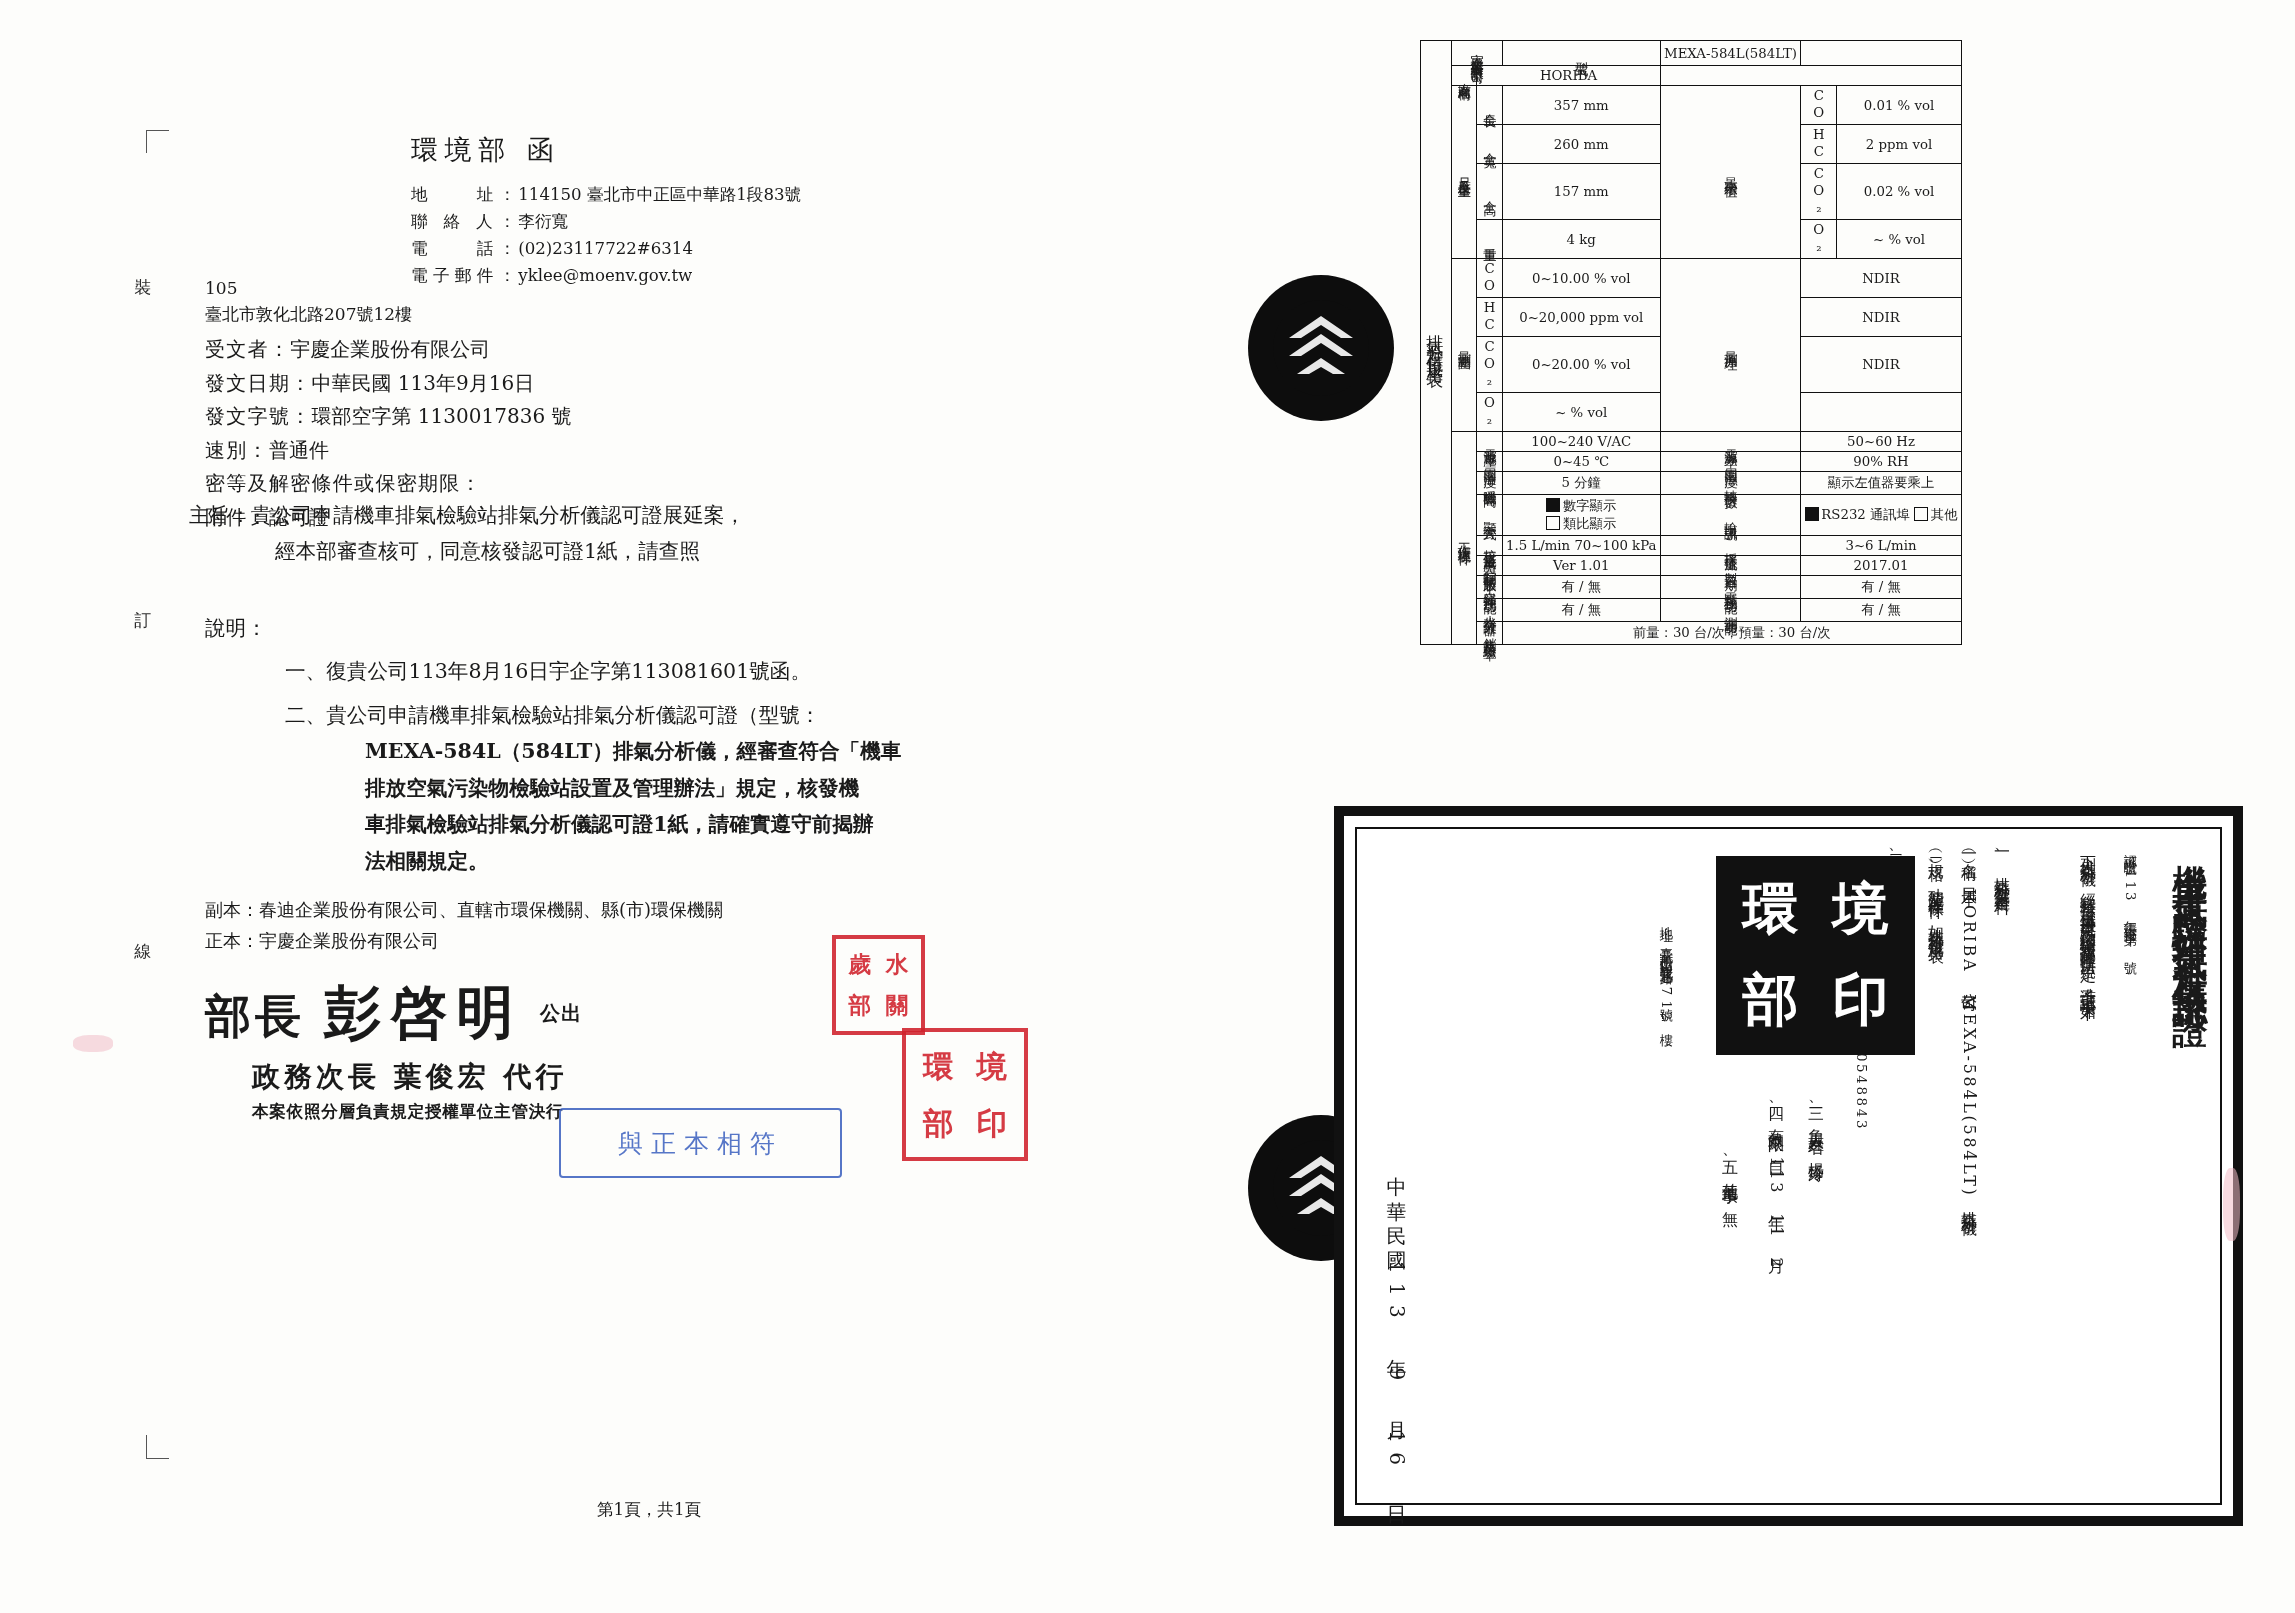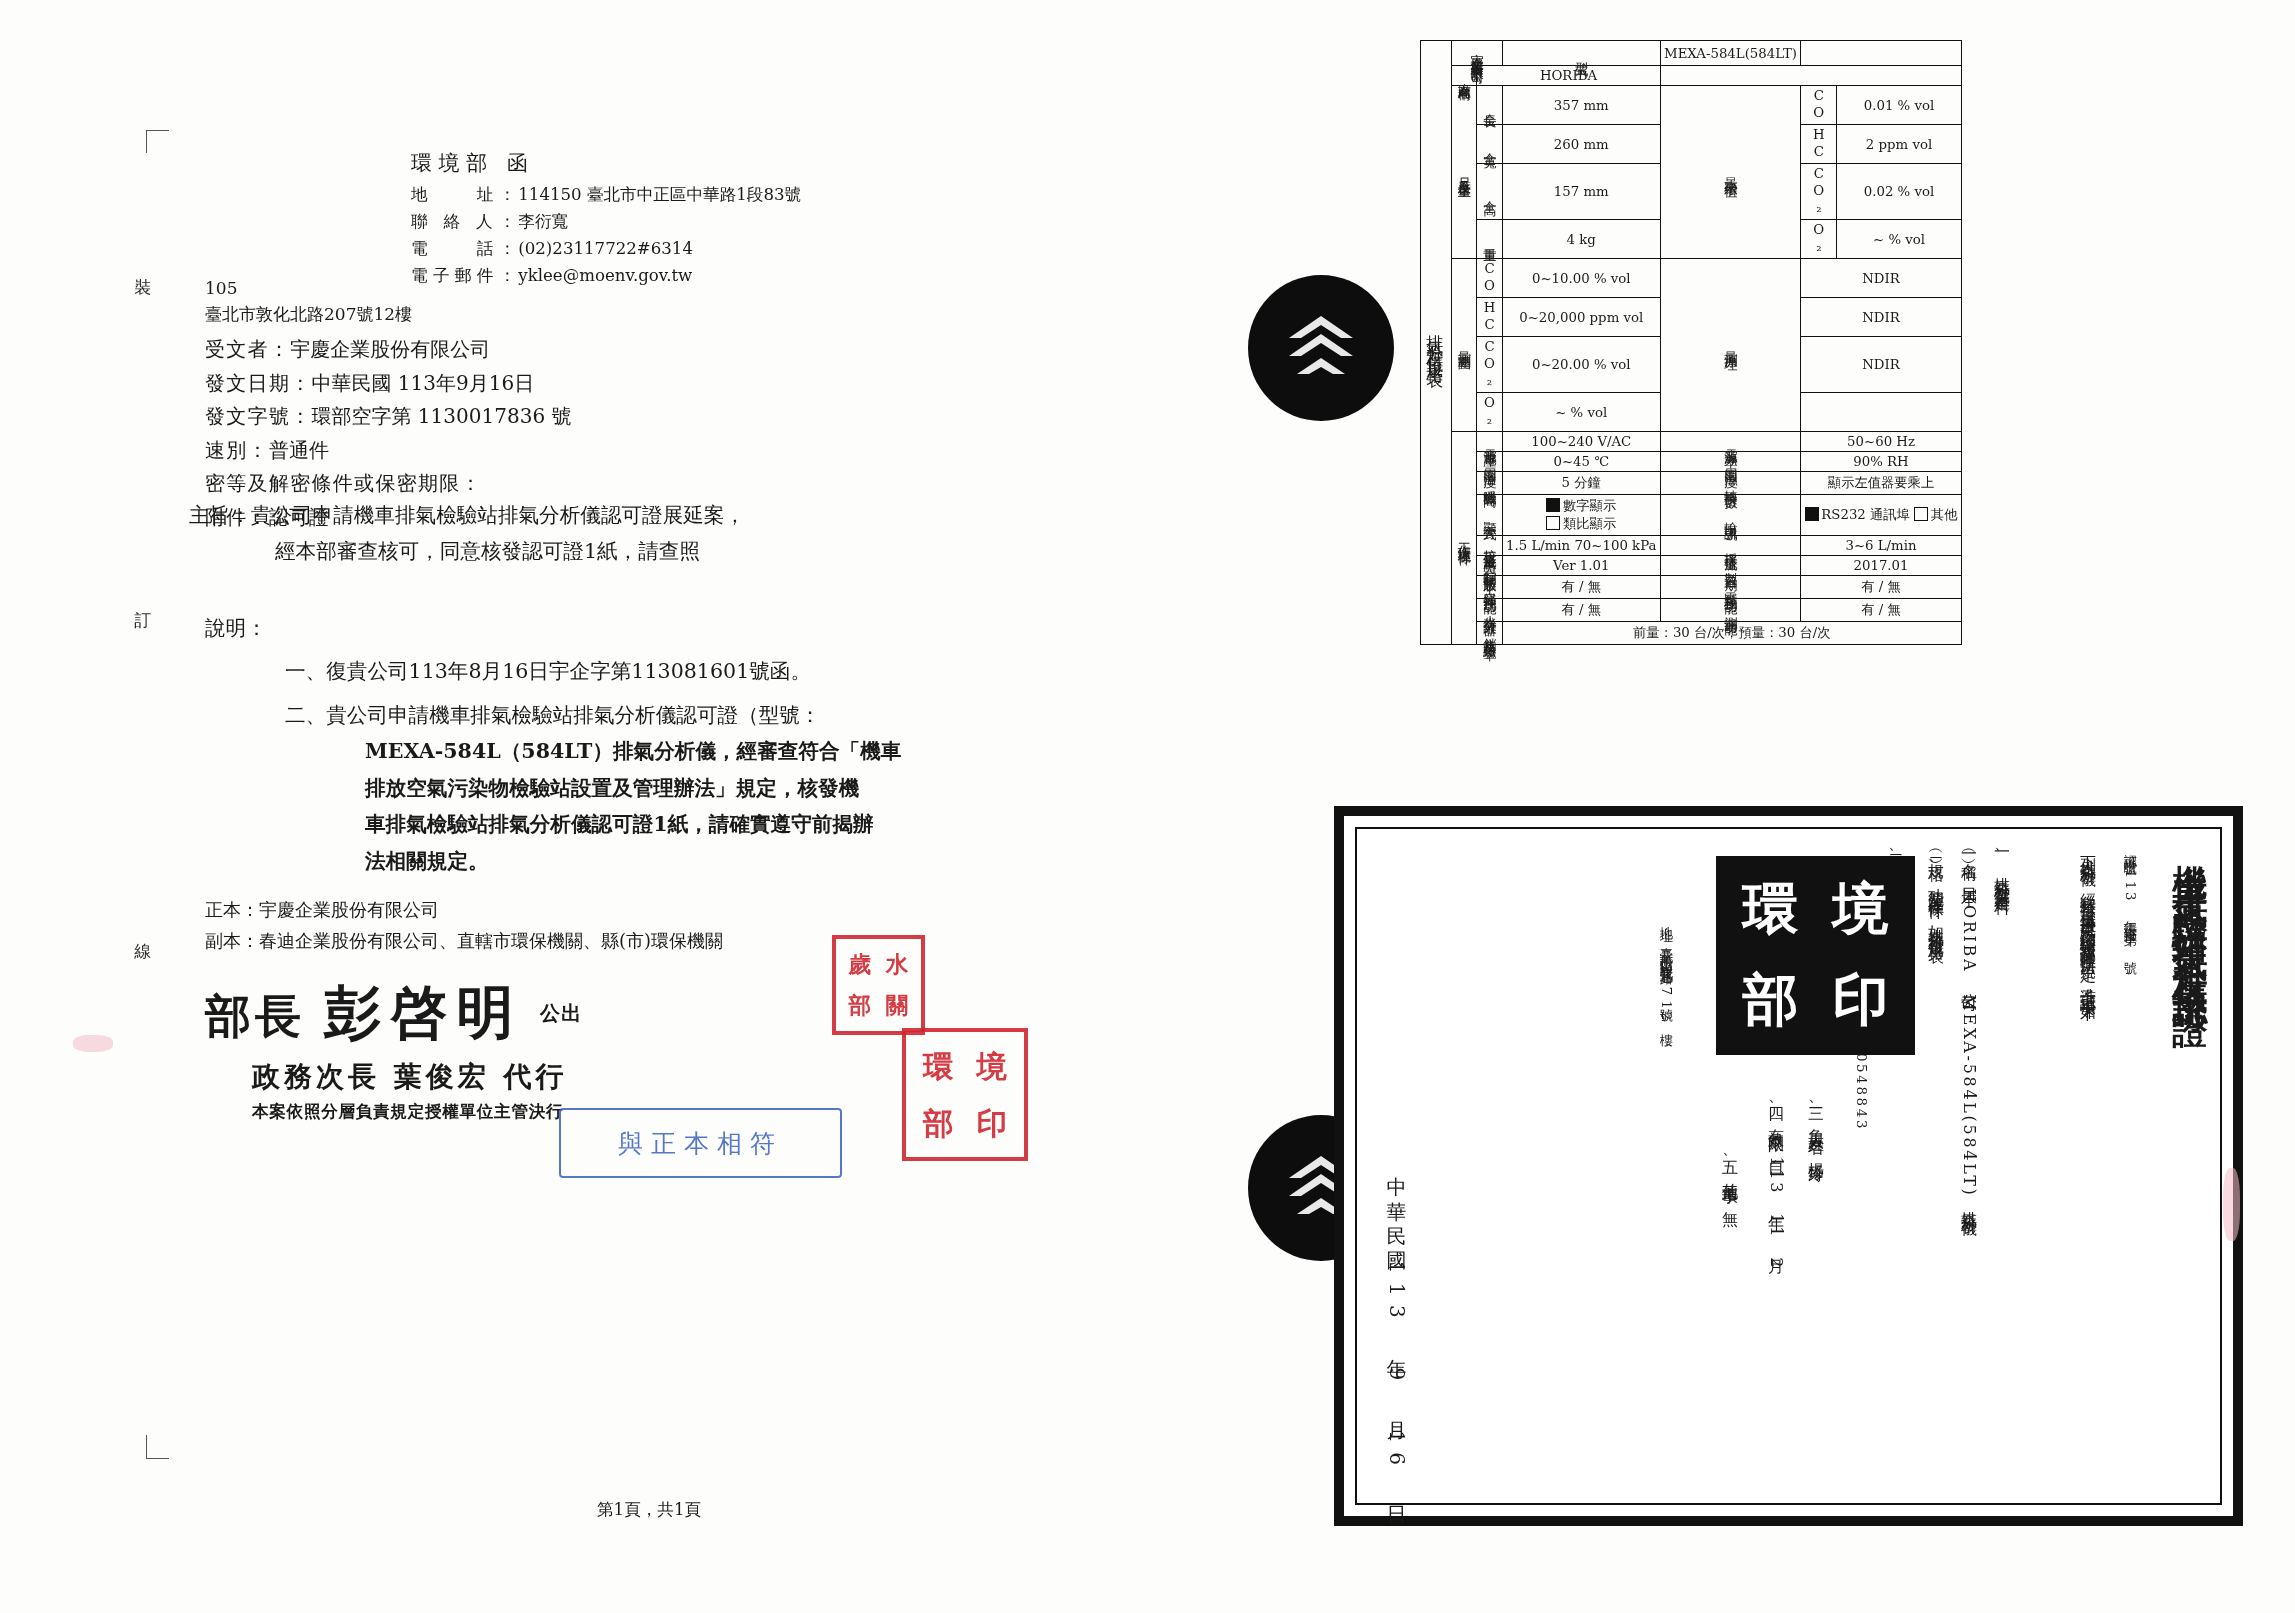--- a/index.html
+++ b/index.html
@@ -47,24 +47,23 @@
     width: 22.6px;
     height: 22.6px;
   }
   .corner-tick.tl { left: 26.5px; top: 10.6px; border-left: 1.3px solid #555; border-top: 1.3px solid #555; }
   .corner-tick.bl { left: 26.5px; bottom: 80px; border-left: 1.3px solid #555; border-bottom: 1.3px solid #555; }
 
   .letter-title {
     position: absolute;
     left: 292px;
     top: 13.3px;
-    font-size: 21px;
+    font-size: 27px;
     letter-spacing: 6.6px;
     font-family: "DejaVu Serif", serif;
-    margin-top: 17px;
   }
   .addr-block {
     position: absolute;
     left: 292px;
     top: 63px;
     font-size: 16.6px;
     line-height: 1.62;
   }
   .addr-row { white-space: nowrap; }
   .addr-label {
@@ -401,22 +400,22 @@
       <span class="item">
         <span class="first"><span>二、</span><span>貴公司申請機車排氣檢驗站排氣分析儀認可證（型號：</span></span>
         <span class="ln">MEXA-584L（584LT）排氣分析儀，經審查符合「機車</span>
         <span class="ln">排放空氣污染物檢驗站設置及管理辦法」規定，核發機</span>
         <span class="ln">車排氣檢驗站排氣分析儀認可證1紙，請確實遵守前揭辦</span>
         <span class="ln">法相關規定。</span>
       </span>
     </div>
 
     <div class="copies">
+      <div>副本：春迪企業股份有限公司、直轄市環保機關、縣(市)環保機關</div>
       <div>正本：宇慶企業股份有限公司</div>
-      <div>副本：春迪企業股份有限公司、直轄市環保機關、縣(市)環保機關</div>
     </div>
 
     <div class="minister">
       <span>部長</span><span class="name">彭啓明</span><span class="tag">公出</span>
     </div>
     <div class="deputy">政務次長 葉俊宏 代行</div>
     <div class="authorize">本案依照分層負責規定授權單位主管決行</div>
 
     <div class="stamp-red s1">
       <div class="inner">

